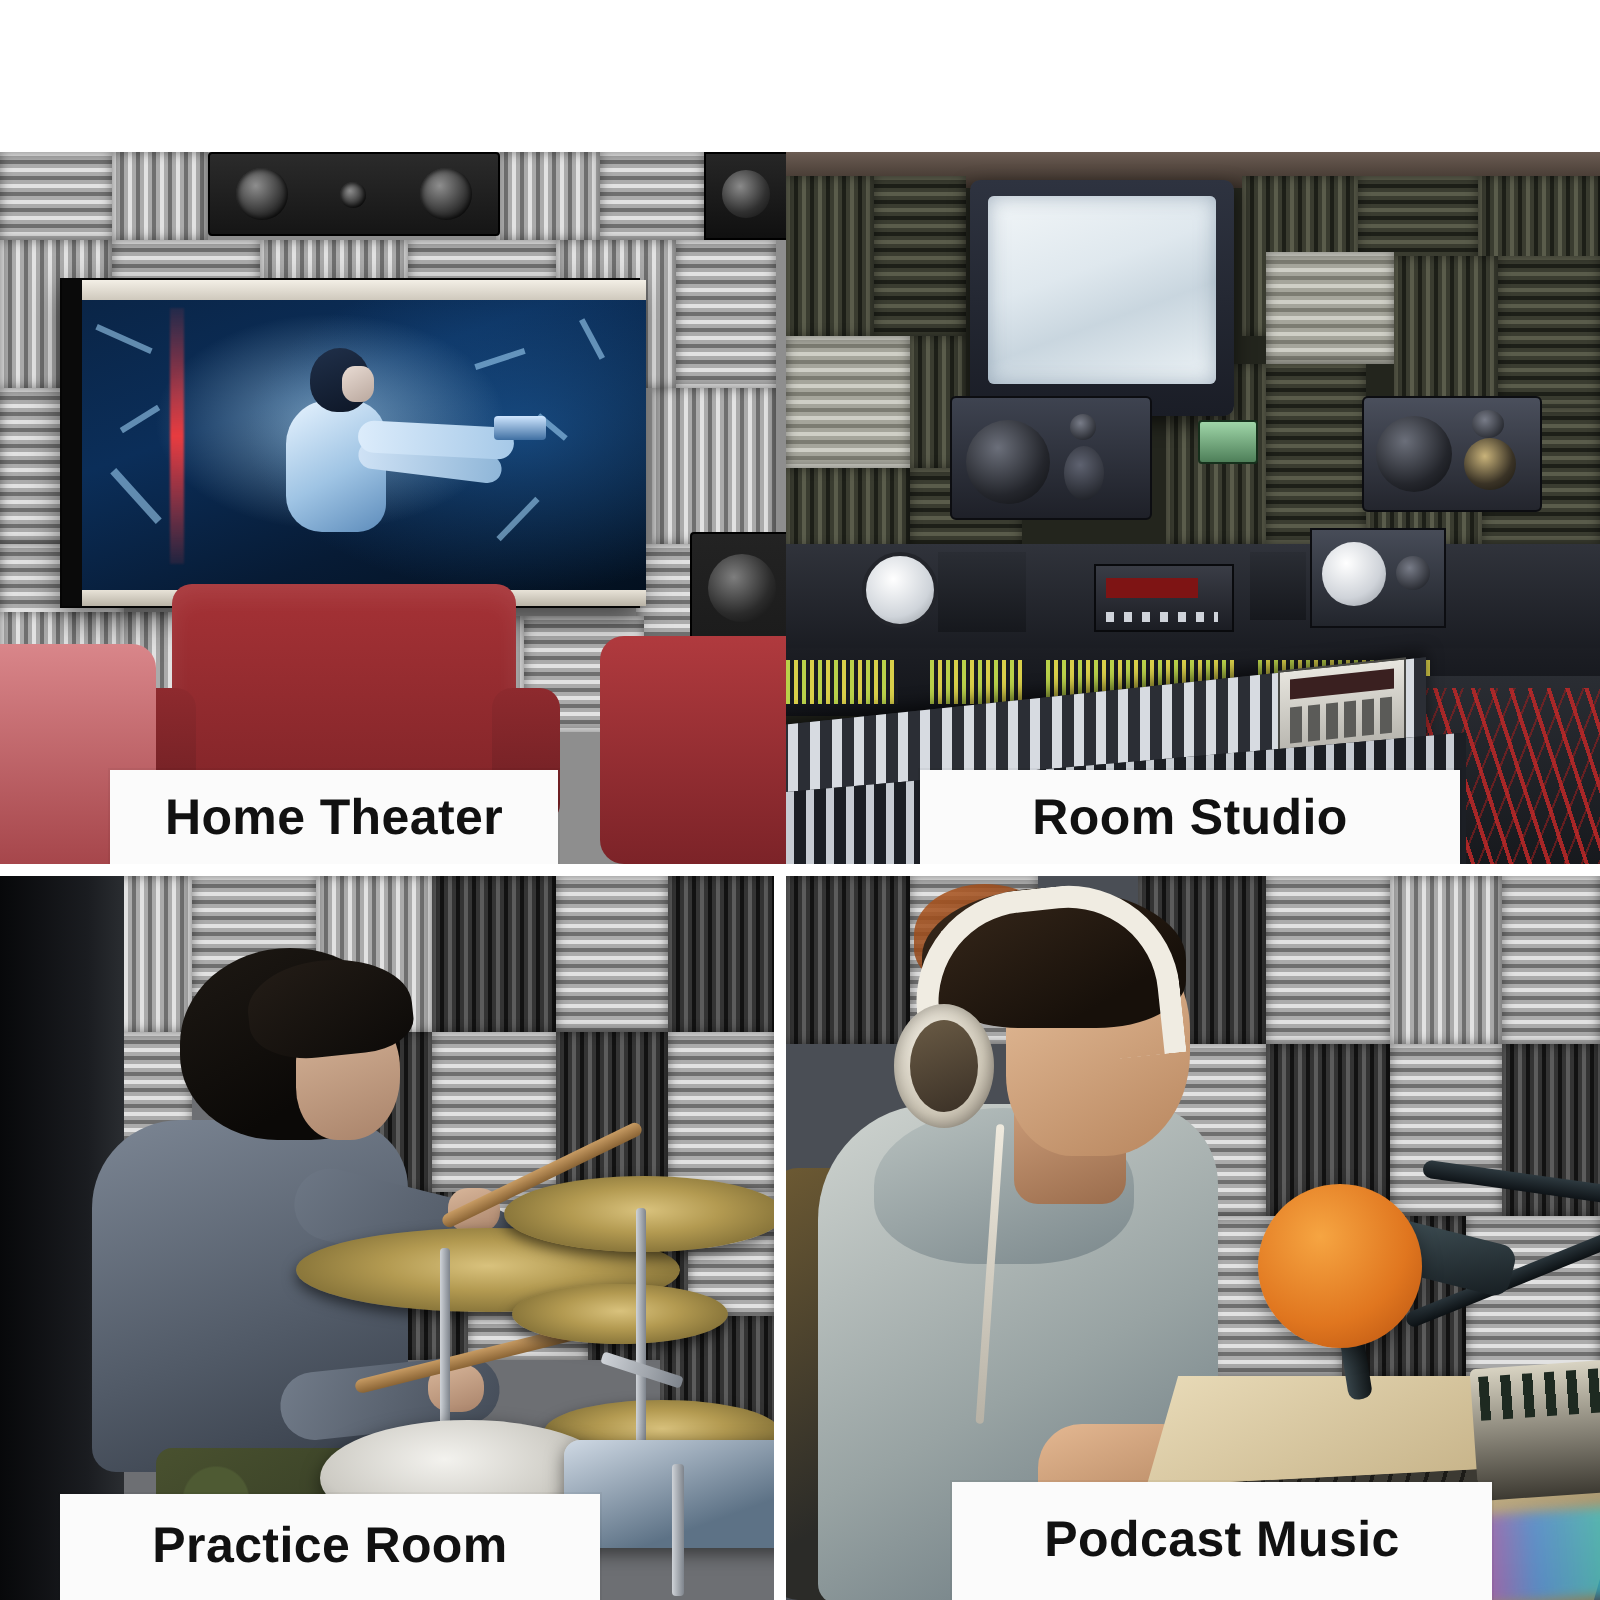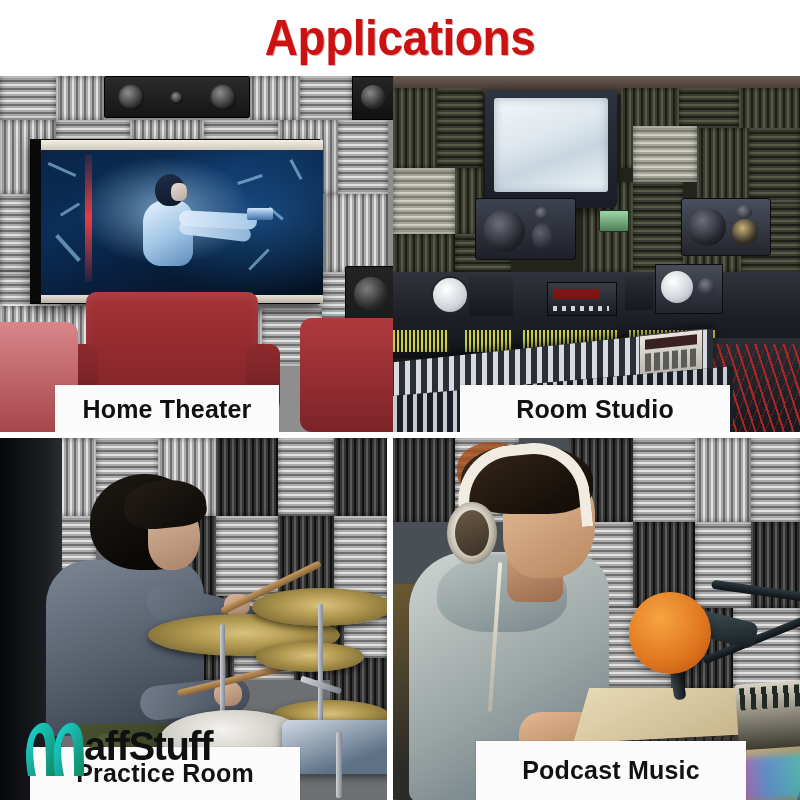--- a/index.html
+++ b/index.html
@@ -473,23 +473,20 @@
     position:absolute;left:330px;top:318px;width:90px;height:44px;
     background:linear-gradient(90deg,rgba(230,40,160,.85),rgba(60,140,240,.85),rgba(40,220,200,.8));
     filter:blur(3px);opacity:.8;transform:rotate(-4deg);
   }
 </style>
 </head>
 <body>
 
 <div class="page">
 
-  <div class="title-bar">
-    <div class="title-text">Applications</div>
-  </div>
 
   <div class="grid">
 
     <div class="panel p-tl">
       <div class="scene">
         <div class="ht-wall"></div>
 
         <div class="foam-tile tile-v" style="left:0;top:44px;width:56px;height:74px;"></div>
         <div class="foam-tile tile-h" style="left:56px;top:44px;width:74px;height:74px;"></div>
         <div class="foam-tile tile-v" style="left:130px;top:44px;width:74px;height:74px;"></div>
@@ -741,30 +738,14 @@
         </div>
       </div>
 
       <div class="caption cap-br">
         <span>Podcast Music</span>
       </div>
     </div>
 
   </div>
 
-  <div class="watermark">
-    <svg class="wm-m" viewBox="0 0 66 62">
-      <defs>
-        <linearGradient id="wmg" x1="0" y1="0" x2="1" y2="1">
-          <stop offset="0%" stop-color="#19dcd6"></stop>
-          <stop offset="55%" stop-color="#17a99a"></stop>
-          <stop offset="100%" stop-color="#0e8a5e"></stop>
-        </linearGradient>
-      </defs>
-      <path d="M6 58 C2 36 4 16 14 8 C24 0 32 8 33 22 C34 36 34 46 34 58
-               L24 58 C24 44 24 32 23 24 C22 14 16 12 13 20 C10 28 11 44 14 58 Z" fill="url(#wmg)"></path>
-      <path d="M33 58 C30 36 32 16 42 8 C52 0 60 8 61 22 C62 36 62 46 62 58
-               L52 58 C52 44 52 32 51 24 C50 14 44 12 41 20 C38 28 39 44 42 58 Z" fill="url(#wmg)"></path>
-    </svg>
-    <span class="wm-text">affStuff</span>
-  </div>
 
 </div>
 
 </body></html>

